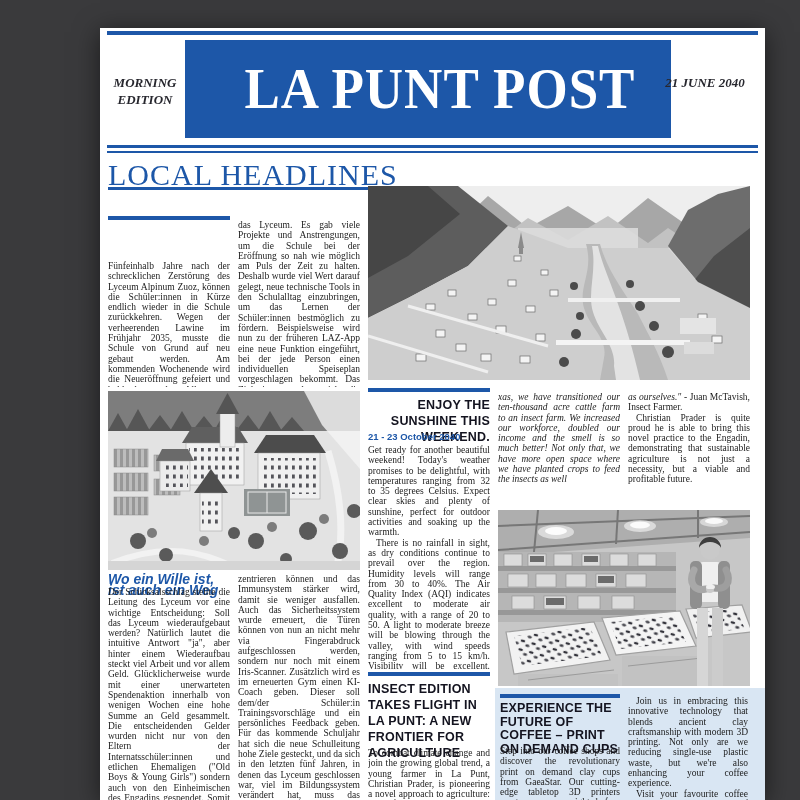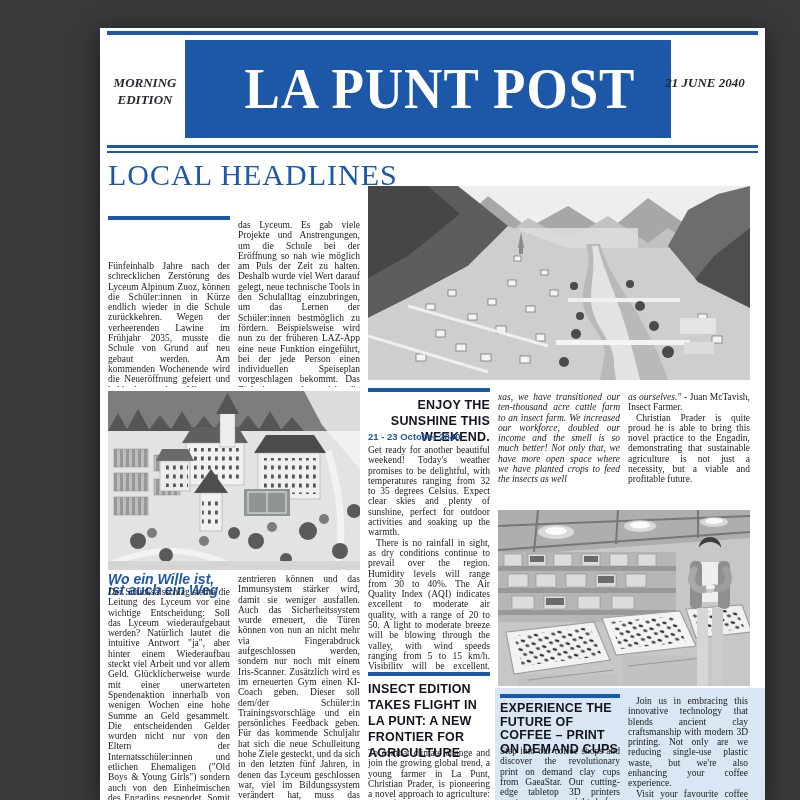--- a/index.html
+++ b/index.html
@@ -34,21 +34,21 @@
     font-size:13px;line-height:17px;color:#27272e;
   }
   .edition{left:6px;width:78px;}
   .dateline{left:553px;width:104px;}
   .rule-db{position:absolute;left:7px;width:651px;height:2.5px;background:var(--blue);}
   .rule-db.a{top:117px;}
   .rule-db.b{top:122.5px;}
   .section-title{
     position:absolute;left:8px;top:130px;margin:0;
     font-family:"Liberation Serif",serif;font-weight:normal;font-size:30px;
-    color:var(--blue);letter-spacing:1px;white-space:nowrap;
+    color:var(--blue);letter-spacing:1px;white-space:nowrap;text-decoration:underline;
   }
   .photo{position:absolute;display:block;}
   .photo-valley{left:268px;top:158px;width:382px;height:194px;}
   .photo-school{left:8px;top:363px;width:252px;height:179px;}
   .photo-farm{left:398px;top:482px;width:252px;height:176px;}
   .bar{position:absolute;height:4px;background:var(--blue);}
   .bar-zuoz{left:8px;top:188px;width:122px;}
   .bar-weather{left:268px;top:360px;width:122px;}
   .bar-insect{left:268px;top:644px;width:122px;}
   .hl{

